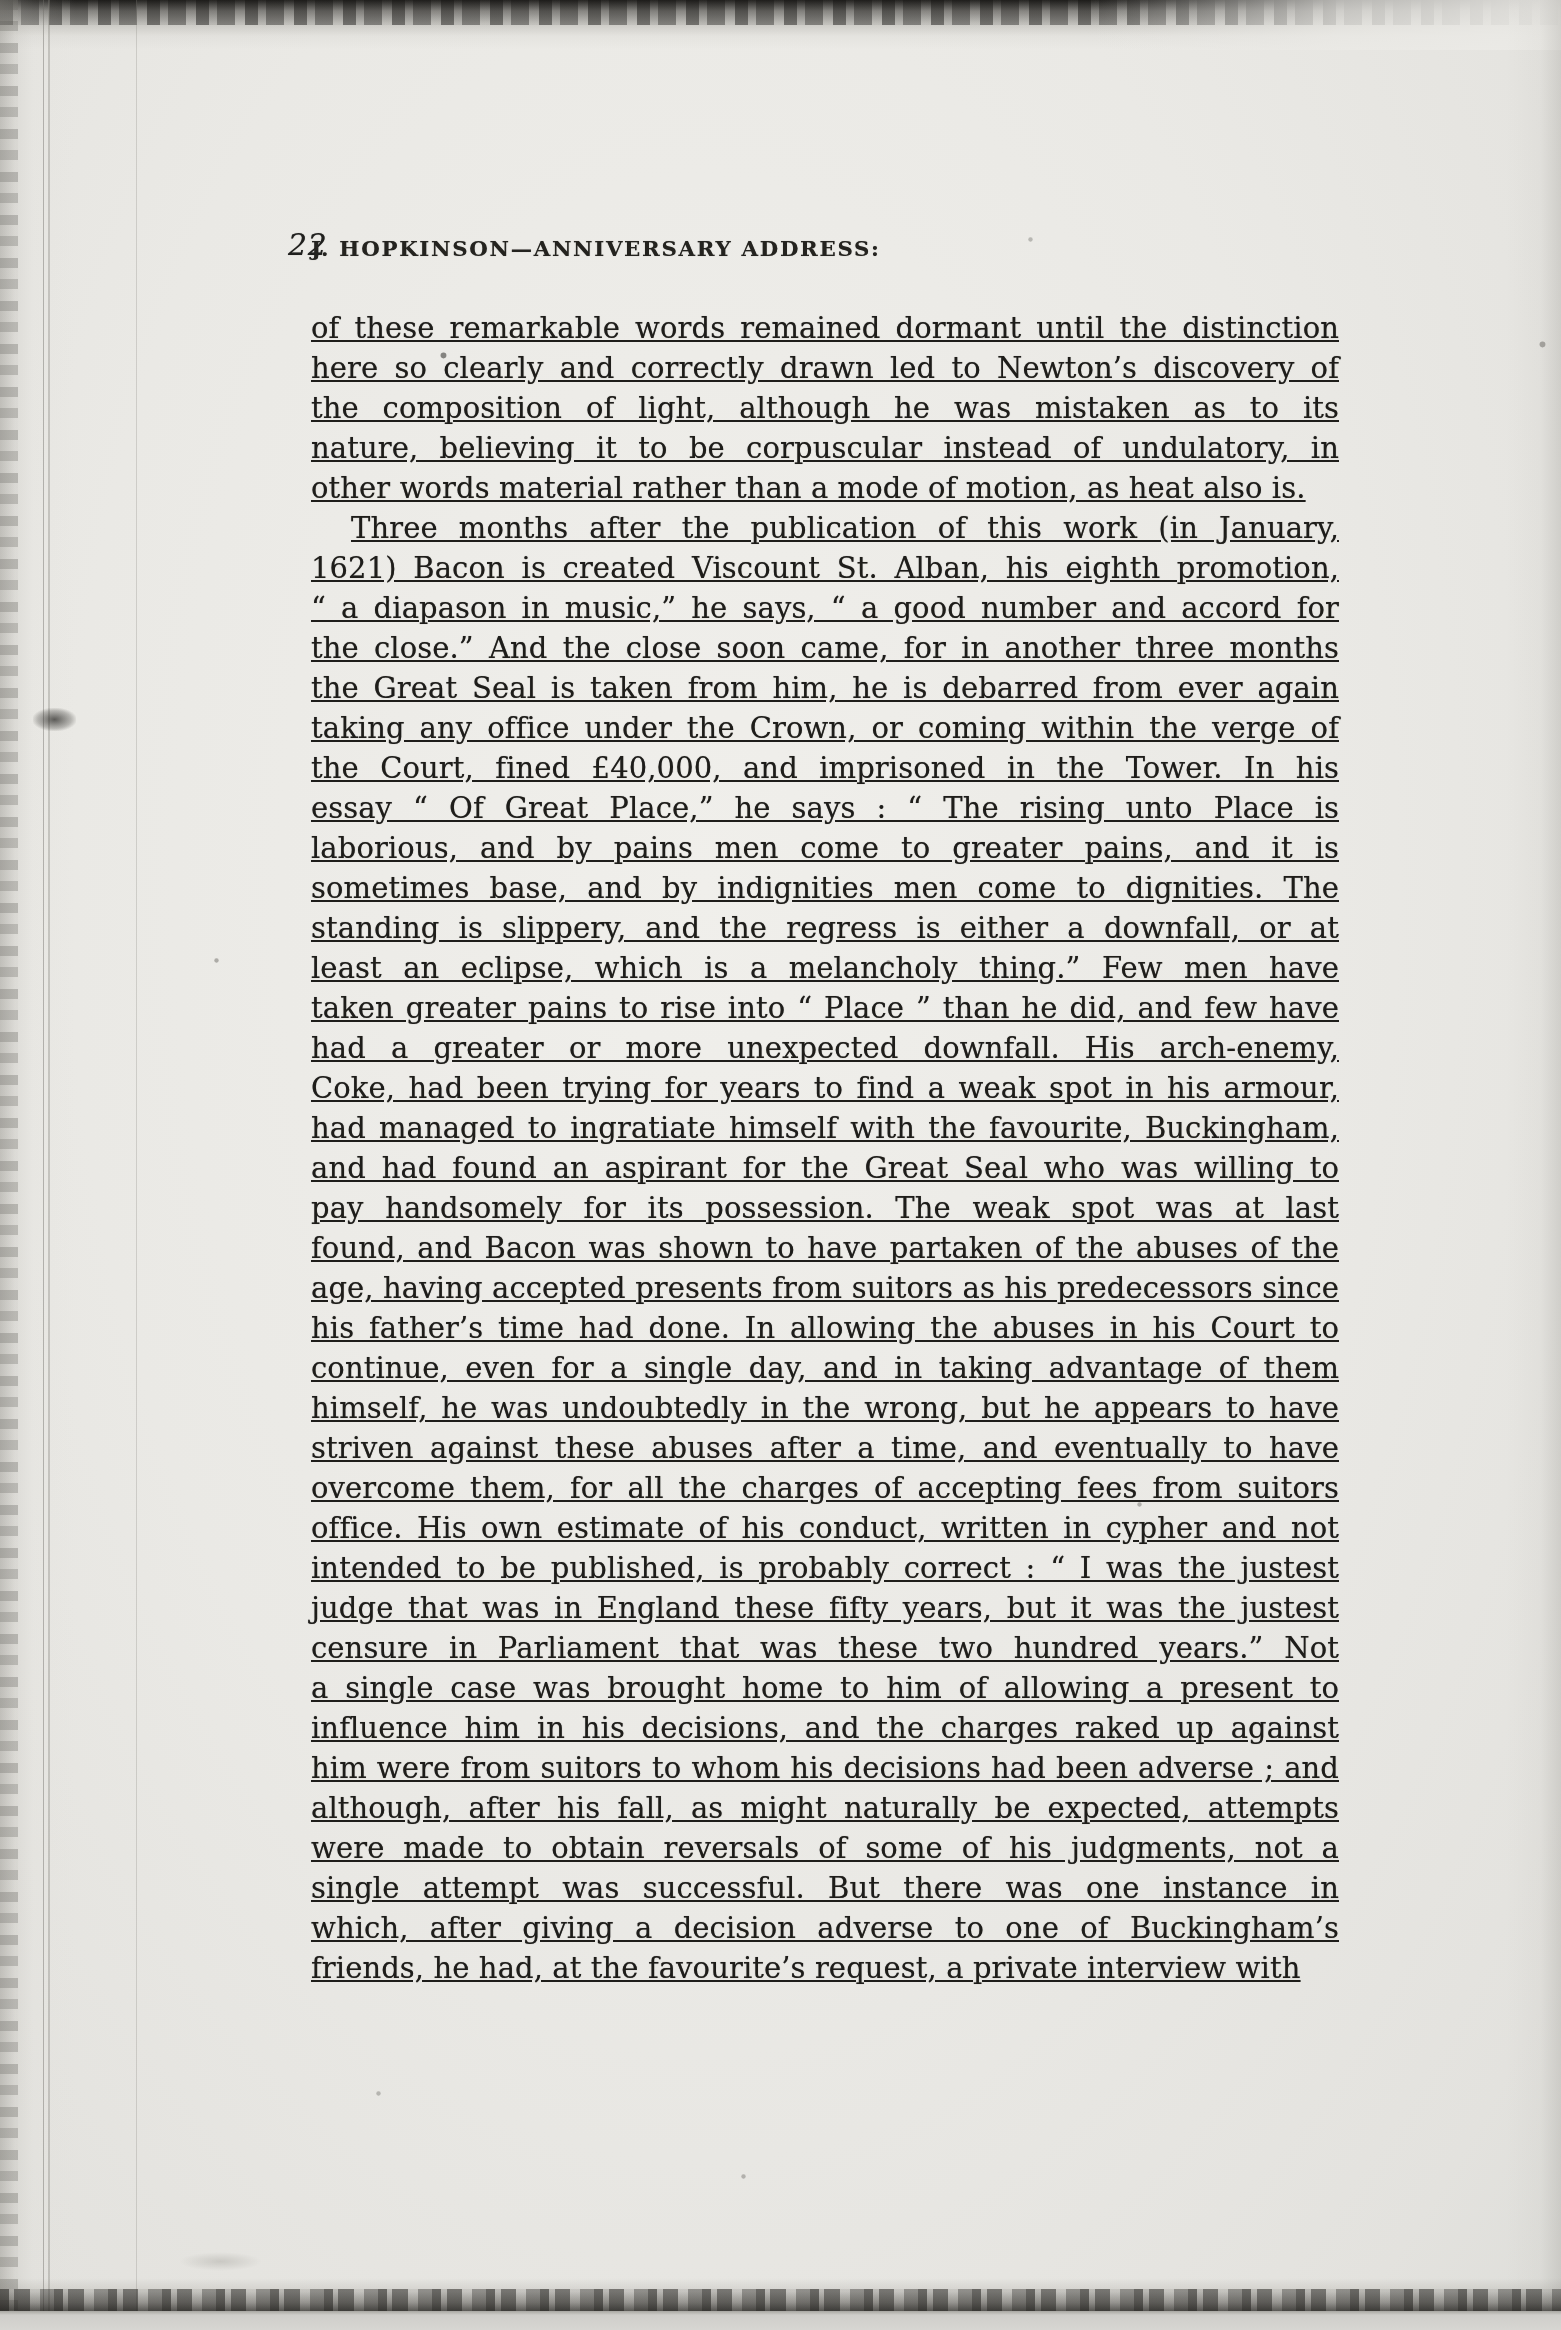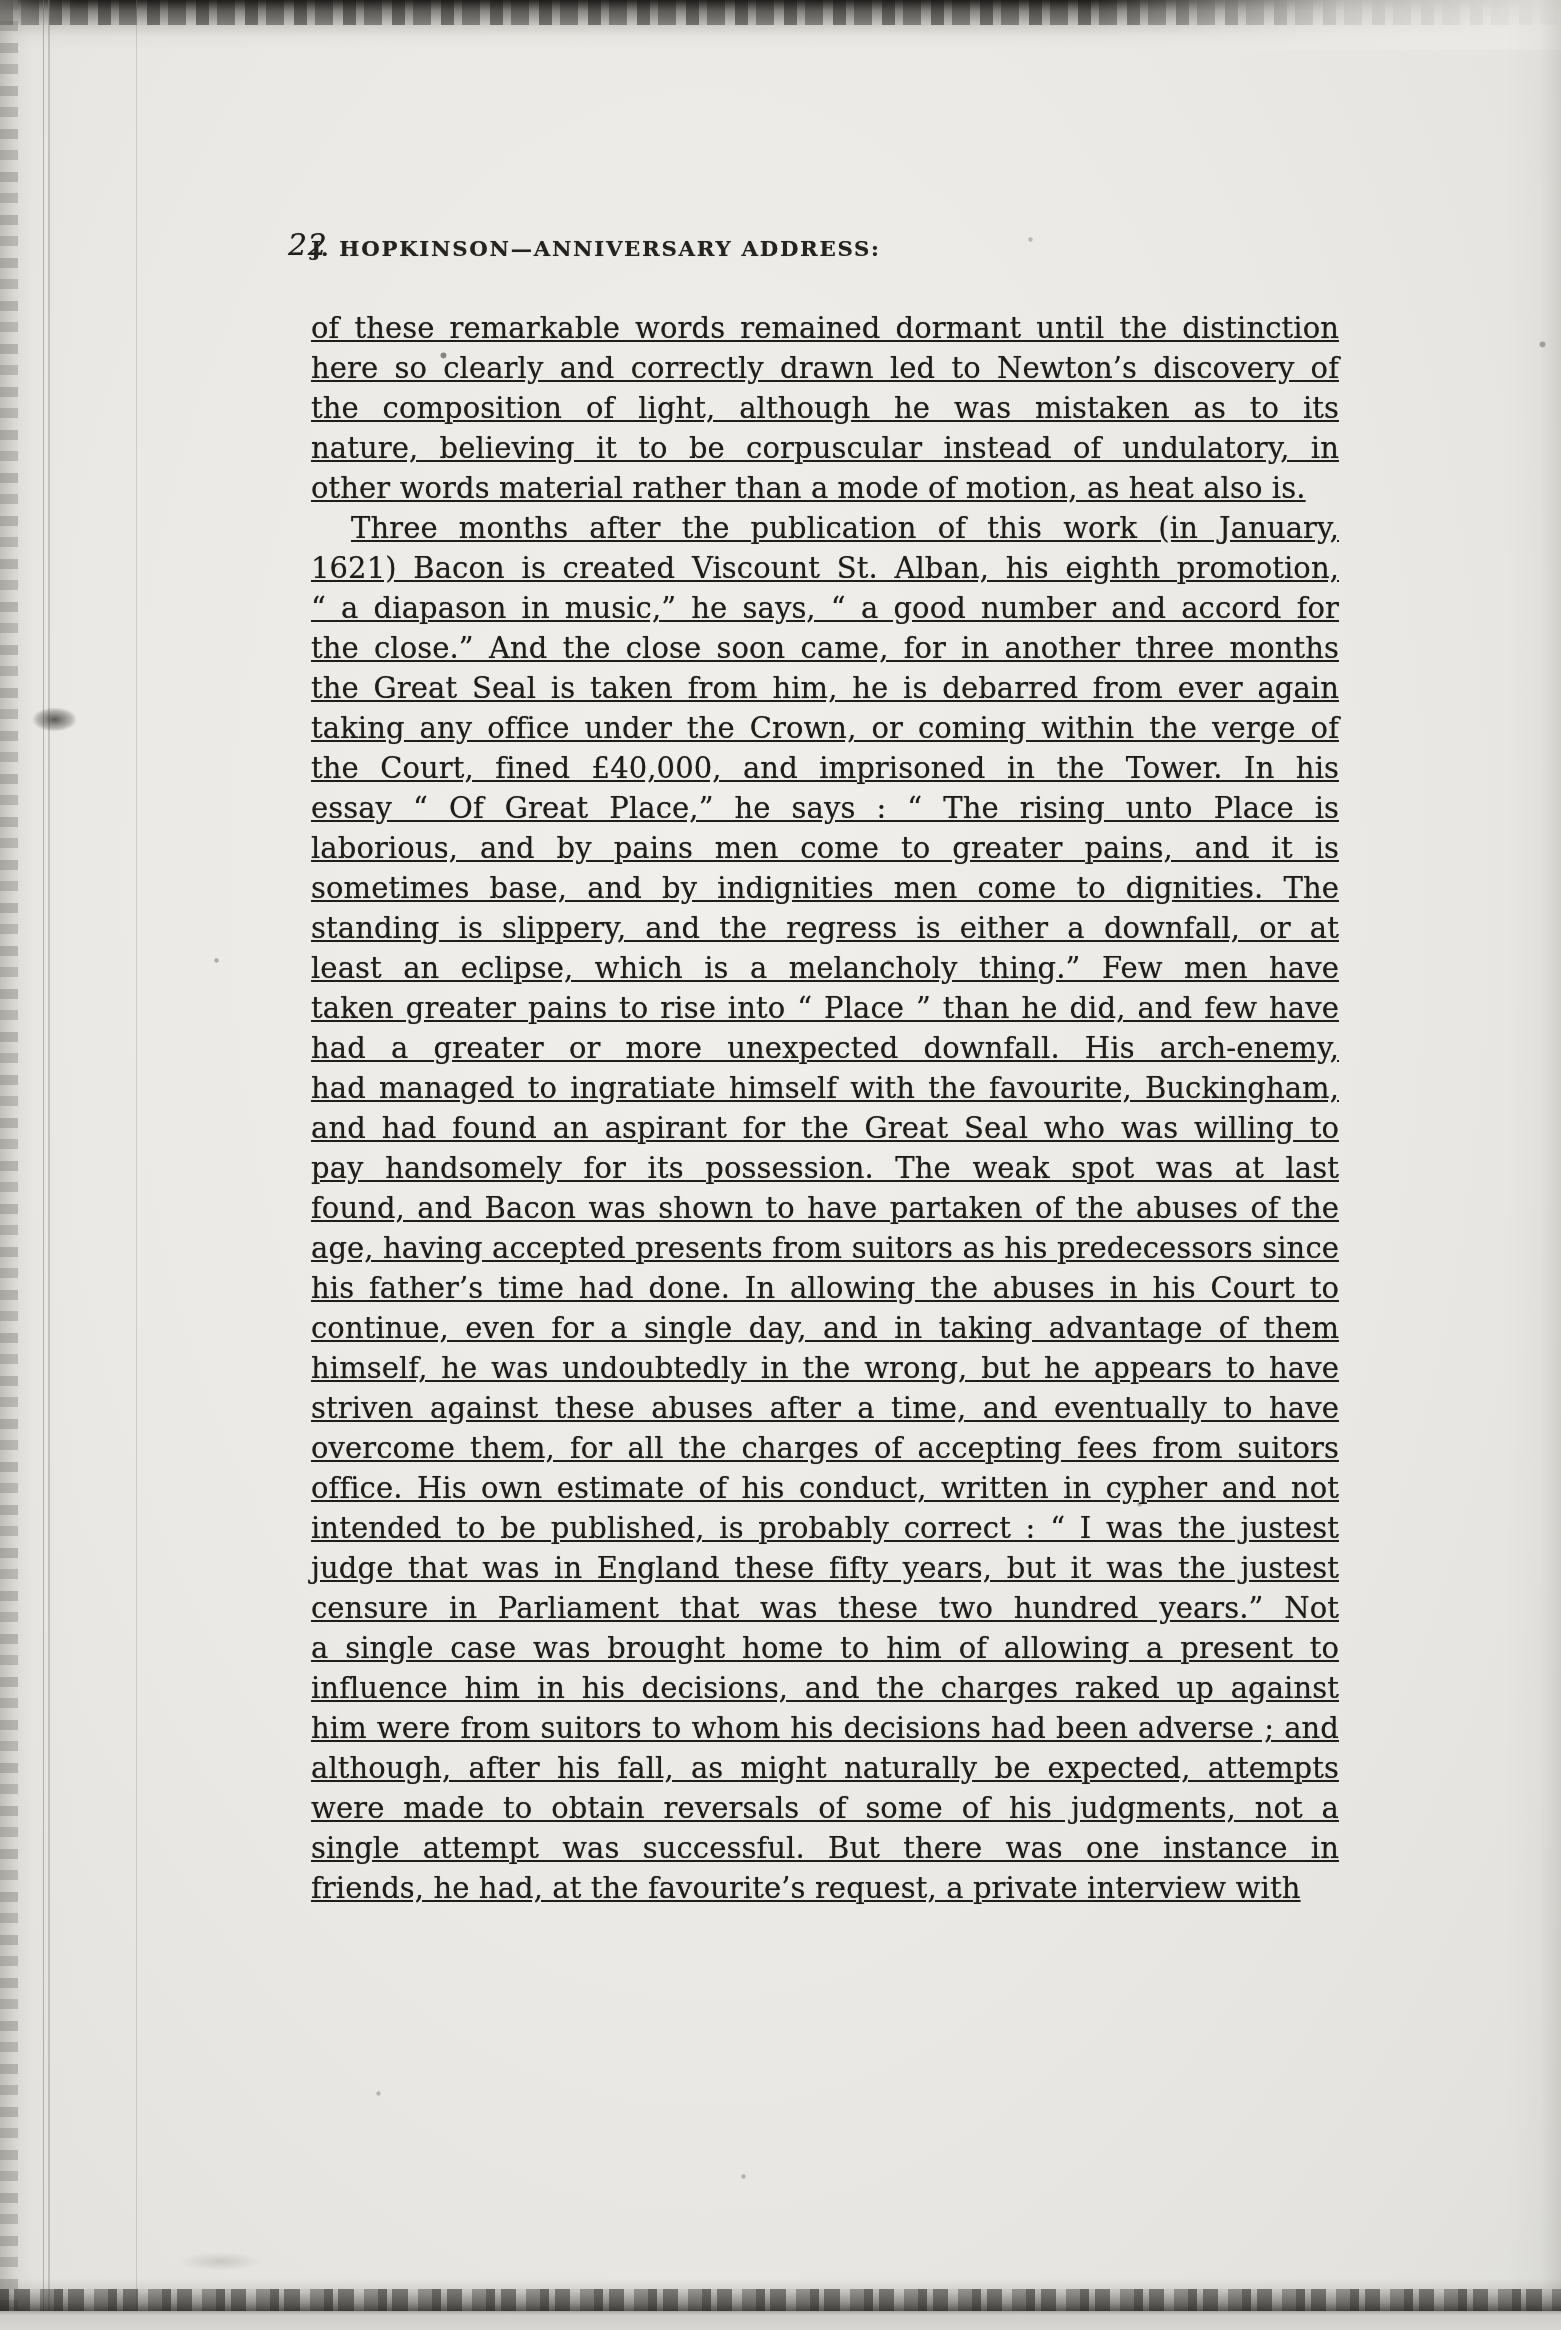--- a/index.html
+++ b/index.html
@@ -147,36 +147,38 @@
       <div class="line">the Great Seal is taken from him, he is debarred from ever again</div>
       <div class="line">taking any office under the Crown, or coming within the verge of</div>
       <div class="line">the Court, fined £40,000, and imprisoned in the Tower. In his</div>
       <div class="line">essay “ Of Great Place,” he says : “ The rising unto Place is</div>
       <div class="line">laborious, and by pains men come to greater pains, and it is</div>
       <div class="line">sometimes base, and by indignities men come to dignities. The</div>
       <div class="line">standing is slippery, and the regress is either a downfall, or at</div>
       <div class="line">least an eclipse, which is a melancholy thing.” Few men have</div>
       <div class="line">taken greater pains to rise into “ Place ” than he did, and few have</div>
       <div class="line">had a greater or more unexpected downfall. His arch-enemy,</div>
+      <div class="line">Coke, had been trying for years to find a weak spot in his armour,</div>
       <div class="line">had managed to ingratiate himself with the favourite, Buckingham,</div>
       <div class="line">and had found an aspirant for the Great Seal who was willing to</div>
       <div class="line">pay handsomely for its possession. The weak spot was at last</div>
       <div class="line">found, and Bacon was shown to have partaken of the abuses of the</div>
       <div class="line">age, having accepted presents from suitors as his predecessors since</div>
       <div class="line">his father’s time had done. In allowing the abuses in his Court to</div>
       <div class="line">continue, even for a single day, and in taking advantage of them</div>
       <div class="line">himself, he was undoubtedly in the wrong, but he appears to have</div>
       <div class="line">striven against these abuses after a time, and eventually to have</div>
       <div class="line">overcome them, for all the charges of accepting fees from suitors</div>
       <div class="line">office. His own estimate of his conduct, written in cypher and not</div>
       <div class="line">intended to be published, is probably correct : “ I was the justest</div>
       <div class="line">judge that was in England these fifty years, but it was the justest</div>
       <div class="line">censure in Parliament that was these two hundred years.” Not</div>
       <div class="line">a single case was brought home to him of allowing a present to</div>
       <div class="line">influence him in his decisions, and the charges raked up against</div>
       <div class="line">him were from suitors to whom his decisions had been adverse ; and</div>
       <div class="line">although, after his fall, as might naturally be expected, attempts</div>
       <div class="line">were made to obtain reversals of some of his judgments, not a</div>
       <div class="line">single attempt was successful. But there was one instance in</div>
+      <div class="line">which, after giving a decision adverse to one of Buckingham’s</div>
       <div class="line last">friends, he had, at the favourite’s request, a private interview with</div>
     </div>
   </div>
 
 
 </body></html>

